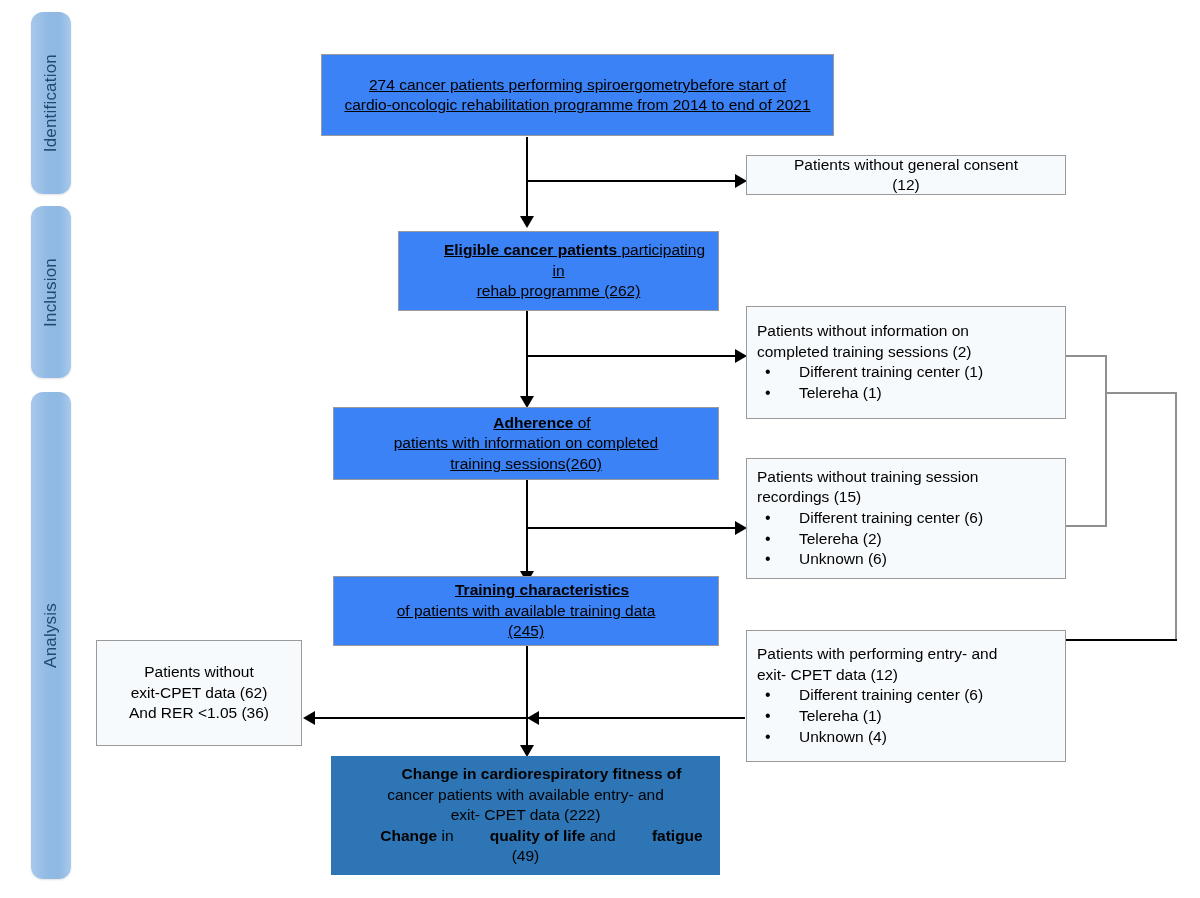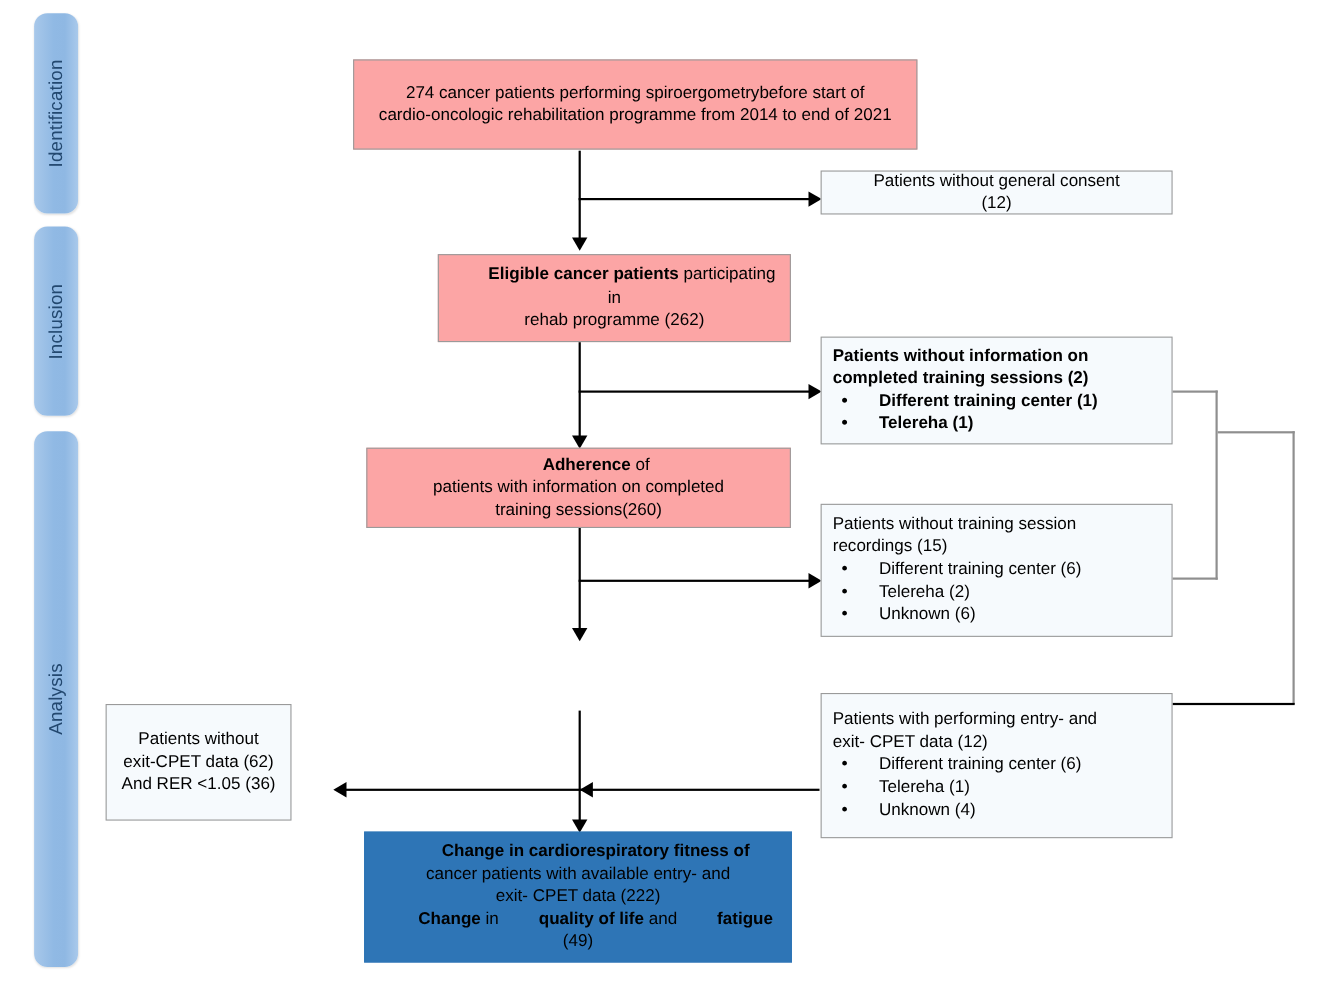--- a/index.html
+++ b/index.html
@@ -45,22 +45,23 @@
     box-sizing: border-box;
     display: flex;
     align-items: center;
     justify-content: center;
     text-align: center;
     font-size: 15.5px;
     line-height: 1.32;
     color: #000000;
   }
   .node.main {
-    background: #fca5a5;
+    background: #3b82f6;
     border: 1px solid #9a9a9a;
+    text-decoration: underline;
   }
   .node.side {
     background: #f6fafd;
     border: 1px solid #9a9a9a;
     text-align: left;
     justify-content: flex-start;
   }
   .node.final {
     background: #2e75b6;
     border: 1px solid #2e75b6;
@@ -190,41 +191,48 @@
   <div class="node main" style="left:333px; top:407px; width:386px; height:73px;">
     <div class="inner">
       <div>
         <span class="b">Adherence</span><span> of</span>
       </div>
       <div>patients with information on completed</div>
       <div>training sessions(260)</div>
     </div>
   </div>
 
+  <div class="node main" style="left:333px; top:576px; width:386px; height:70px;">
+    <div class="inner">
+      <div class="b">Training characteristics</div>
+      <div>of patients with available training data</div>
+      <div>(245)</div>
+    </div>
+  </div>
 
   <div class="node final" style="left:331px; top:756px; width:389px; height:119px;">
     <div class="inner">
       <div class="b">Change in cardiorespiratory fitness of</div>
       <div>cancer patients with available entry- and</div>
       <div>exit- CPET data (222)</div>
       <div>
         <span class="b">Change</span><span> in </span><span class="b">quality of life</span><span> and </span><span class="b">fatigue</span>
       </div>
       <div>(49)</div>
     </div>
   </div>
 
   <div class="node side" style="left:746px; top:155px; width:320px; height:40px; text-align:center; justify-content:center;">
     <div class="inner" style="text-align:center;">
       <div>Patients without general consent</div>
       <div>(12)</div>
     </div>
   </div>
 
-  <div class="node side" style="left:746px; top:306px; width:320px; height:98px;font-weight:bold;">
+  <div class="node side" style="left:746px; top:306px; width:320px; height:113px;">
     <div class="inner">
       <div>Patients without information on</div>
       <div>completed training sessions (2)</div>
       <ul class="bullets">
         <li>Different training center (1)</li>
         <li>Telereha (1)</li>
       </ul>
     </div>
   </div>
 
@@ -245,21 +253,21 @@
       <div>Patients with performing entry- and</div>
       <div>exit- CPET data (12)</div>
       <ul class="bullets">
         <li>Different training center (6)</li>
         <li>Telereha (1)</li>
         <li>Unknown (4)</li>
       </ul>
     </div>
   </div>
 
-  <div class="node side" style="left:96px; top:640px; width:169px; height:106px; text-align:center; justify-content:center;">
+  <div class="node side" style="left:96px; top:640px; width:206px; height:106px; text-align:center; justify-content:center;">
     <div class="inner" style="text-align:center;">
       <div>Patients without</div>
       <div>exit-CPET data (62)</div>
       <div>And RER &lt;1.05 (36)</div>
     </div>
   </div>
 
 </div>
 
 </body></html>

